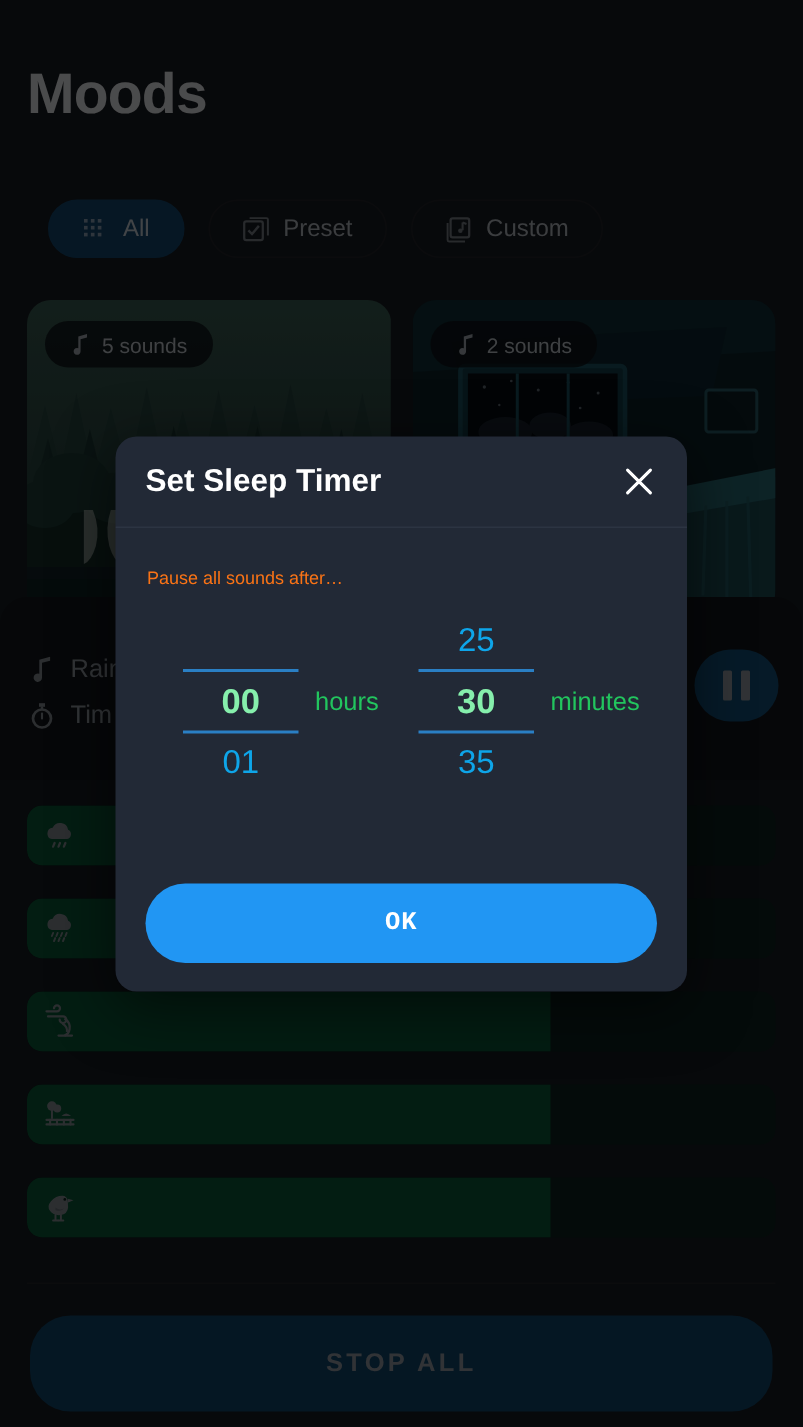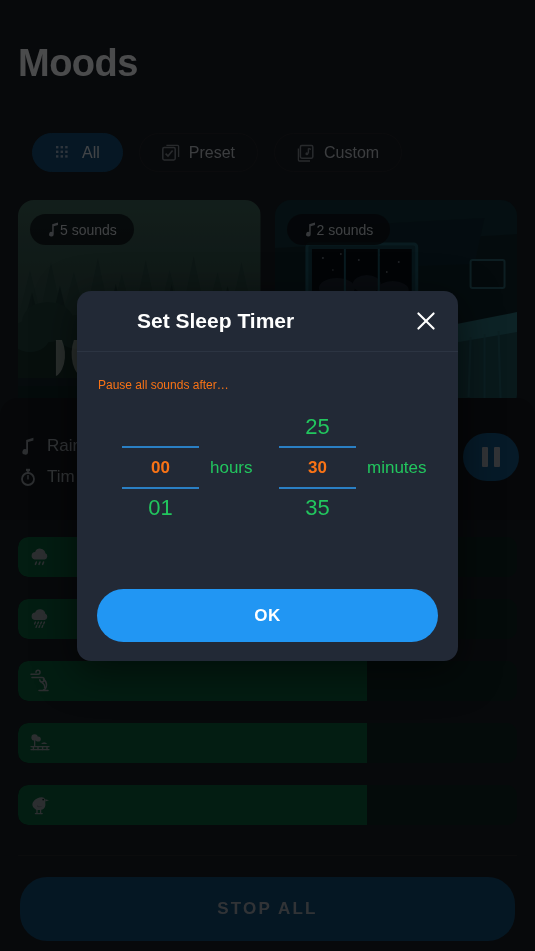--- a/index.html
+++ b/index.html
@@ -64,21 +64,21 @@
   }
   .mood-card {
     position:relative;
     width:243px; height:210px;
     border-radius:16px;
     overflow:hidden;
   }
   .card-art { position:absolute; inset:0; }
   .sounds-badge {
     position:absolute; left:12px; top:14px;
-    display:flex; align-items:center; 
+    display:flex; align-items:center; gap:8px;
     height:31px; padding:0 17px;
     border-radius:16px;
     background:rgba(12,16,20,0.78);
     color:#c6ccd2; font-size:14px;
     z-index:3;
   }
   .sounds-badge .ic { width:13px; height:15px; }
   .sounds-badge .ic svg { width:13px; height:15px; display:block; }
 
   
@@ -172,21 +172,21 @@
     overflow:hidden;
   }
   .dlg-header {
     position:relative;
     height:61px;
     display:flex; align-items:center;
     padding:0 20px;
     border-bottom:1px solid #2c3442;
   }
   .dlg-title {
-    font-size:21px; font-weight:bold; color:#ffffff;margin-left:40px;
+    font-size:21px; font-weight:bold; color:#ffffff;
   }
   .dlg-close {
     position:absolute; right:18px; top:50%;
     transform:translateY(-50%);
     width:28px; height:28px;
     display:flex; align-items:center; justify-content:center;
   }
   .dlg-close svg { width:22px; height:22px; display:block; }
 
   .dlg-subtitle {
@@ -204,52 +204,52 @@
   }
   .picker-group {
     display:flex; align-items:center;
   }
   .picker {
     width:79px;
     display:flex; flex-direction:column; align-items:center;
   }
   .pk-ghost {
     height:32px; line-height:32px;
-    font-size:22px; color:#22c55e;
+    font-size:22px; color:#0ea5e9;
     width:100%; text-align:center;
   }
   .pk-rule {
     width:77px; height:2px;
     background:#2a7fc4;
     margin:3px 0;
   }
   .pk-value {
     height:33px; line-height:33px;
-    font-size:17px; font-weight:bold; color:#f97316;
+    font-size:23px; font-weight:bold; color:#86efac;
     width:100%; text-align:center;
   }
   .pk-unit {
     font-size:17px; color:#22c55e;
     margin-left:10px;
     width:68px;
   }
   .pk-unit.wide { width:84px; }
 
   .ok-btn {
     position:absolute;
     left:20px; bottom:19px;
     width:341px; height:53px;
     border-radius:27px;
     background:#2196f3;
     color:#ffffff;
     font-size:17px; font-weight:bold;
     letter-spacing:0.6px;
     display:flex; align-items:center; justify-content:center;
     border:none;
-    font-family:Liberation Sans, sans-serif;
+    font-family:Liberation Mono, monospace;
   }
 </style>
 </head>
 <body>
 
 <div id="app">
 
   <div id="backdrop-layer">
 
     <div class="page-title">Moods</div>

